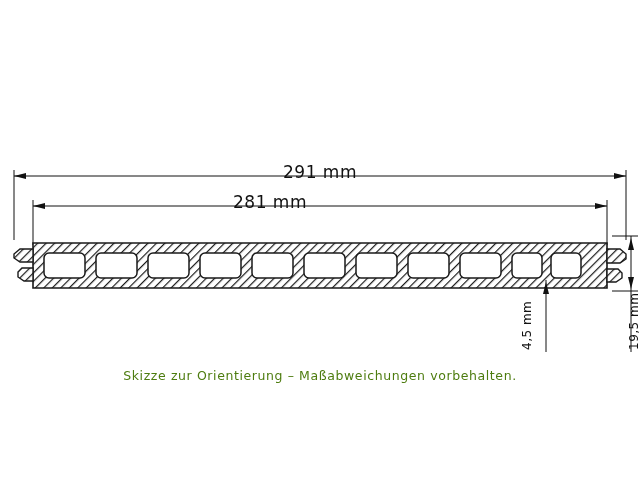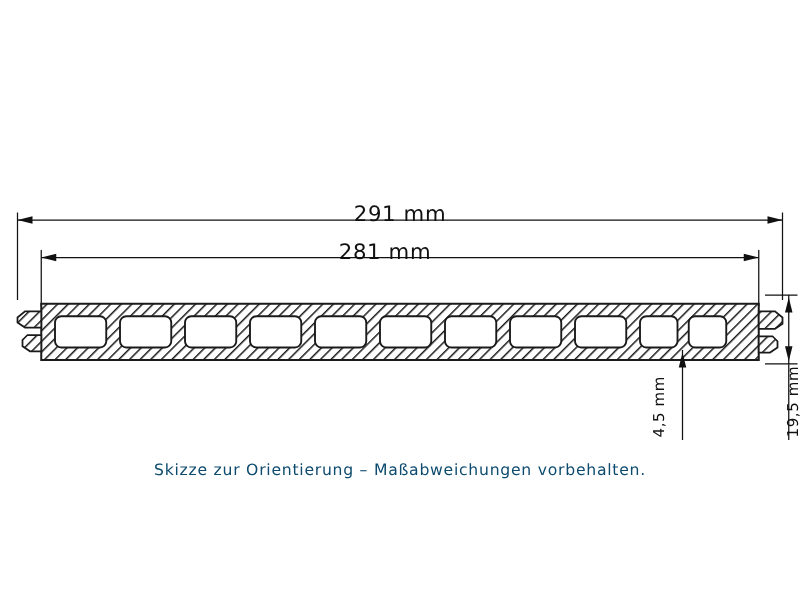--- a/index.html
+++ b/index.html
@@ -30,21 +30,20 @@
     left: 0;
     top: 162px;
     width: 640px;
     text-align: center;
   }
   #label-281 {
     left: 0;
     top: 192px;
     width: 540px;
     text-align: center;
-    padding-left: 38px;
   }
   .vlabel {
     position: absolute;
     font-size: 12px;
     letter-spacing: 0.5px;
     color: #111111;
     white-space: nowrap;
     transform: rotate(-90deg);
     transform-origin: left top;
   }
@@ -57,21 +56,21 @@
     top: 350px;
   }
   #caption {
     position: absolute;
     left: 0;
     top: 368px;
     width: 640px;
     text-align: center;
     font-size: 12.5px;
     letter-spacing: 0.6px;
-    color: #0c4a6e;
+    color: #4d7c0f;
   }
   svg {
     position: absolute;
     left: 0;
     top: 0;
   }
 </style>
 </head>
 <body>
 

